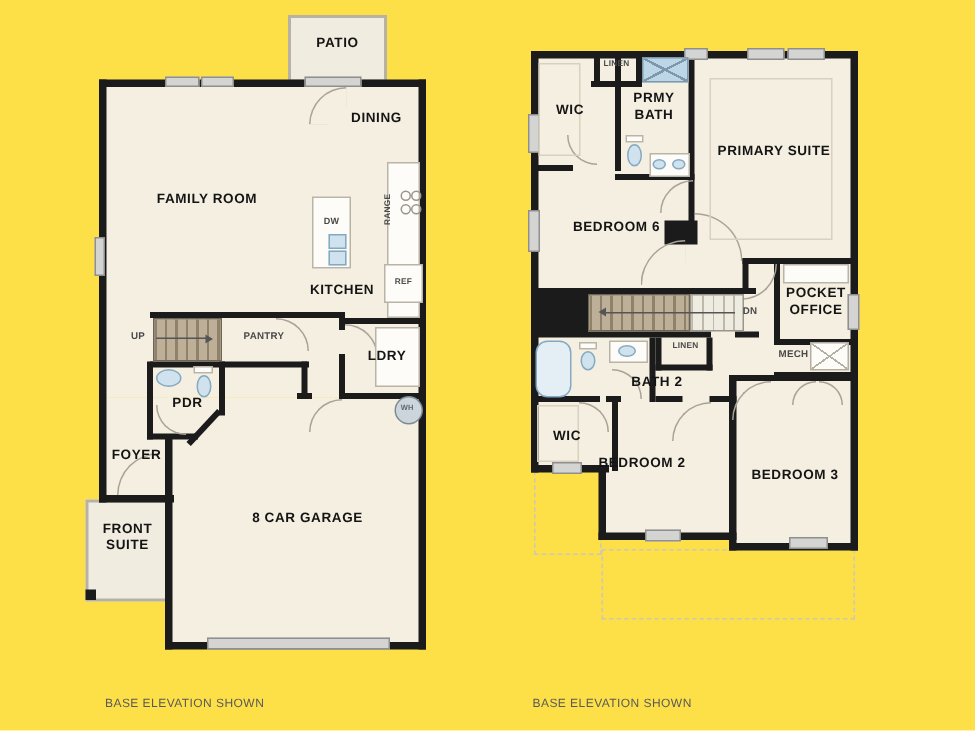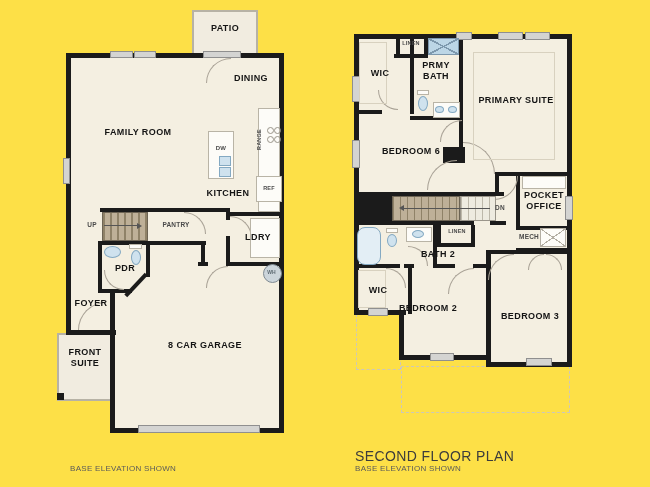--- a/index.html
+++ b/index.html
@@ -239,17 +239,16 @@
     <div class="lbl" style="left:366px;top:146px;width:90px;">BEDROOM 6</div>
     <div class="lbl" style="left:518px;top:190px;width:52px;">POCKET
 OFFICE</div>
     <div class="sm" style="left:440px;top:229px;width:34px;font-size:5.5px;">LINEN</div>
     <div class="sm" style="left:516px;top:234px;width:26px;">MECH</div>
     <div class="lbl" style="left:378px;top:249px;width:48px;margin-left:36px;">BATH 2</div>
     <div class="lbl" style="left:360px;top:285px;width:36px;">WIC</div>
     <div class="lbl" style="left:386px;top:303px;width:84px;">BEDROOM 2</div>
     <div class="lbl" style="left:490px;top:311px;width:80px;">BEDROOM 3</div>
 
-    <div class="cap-title" style="left:355px;top:448px;">SECOND FLOOR PLAN</div>
     <div class="cap-sub" style="left:355px;top:464px;">BASE ELEVATION SHOWN</div>
   </div>
 
 </div>
 
 </body></html>

